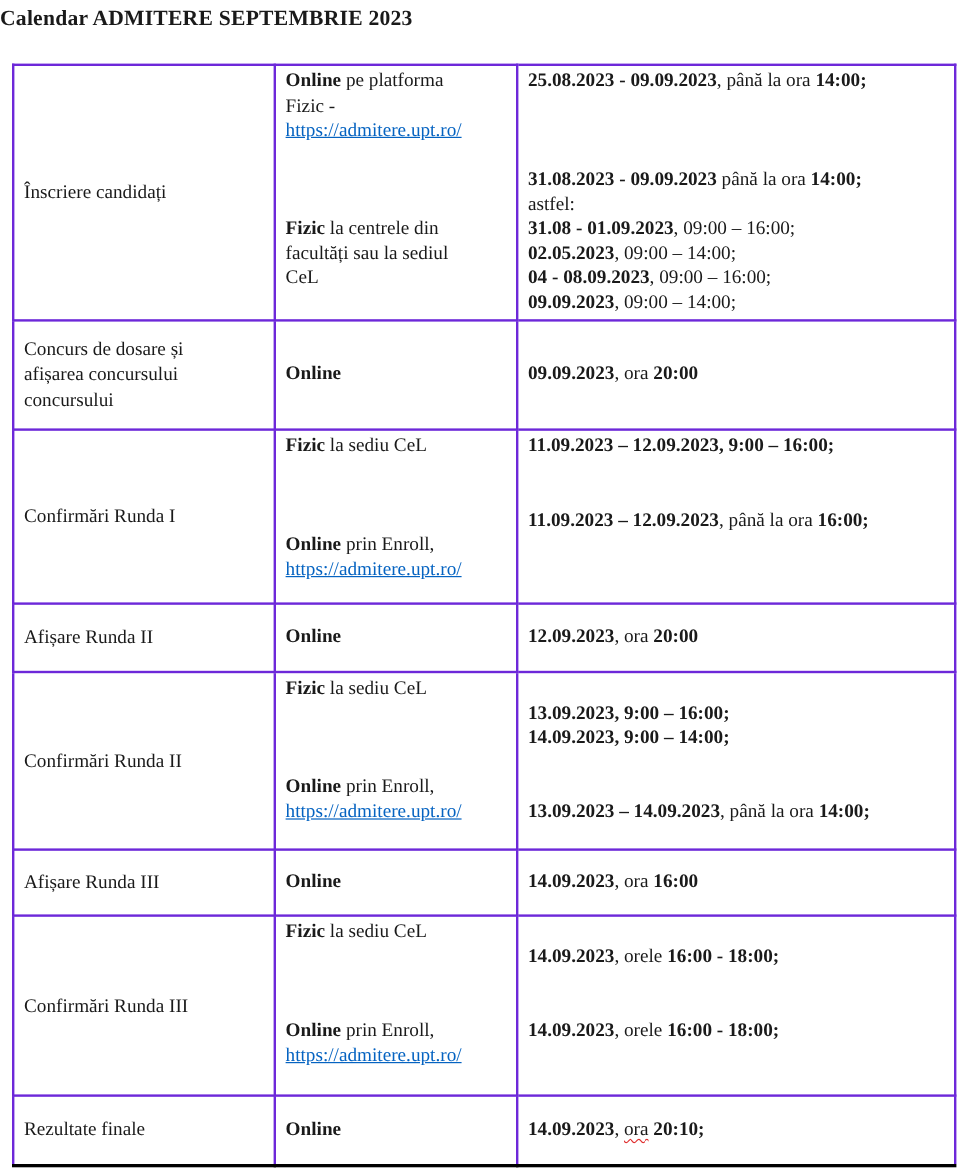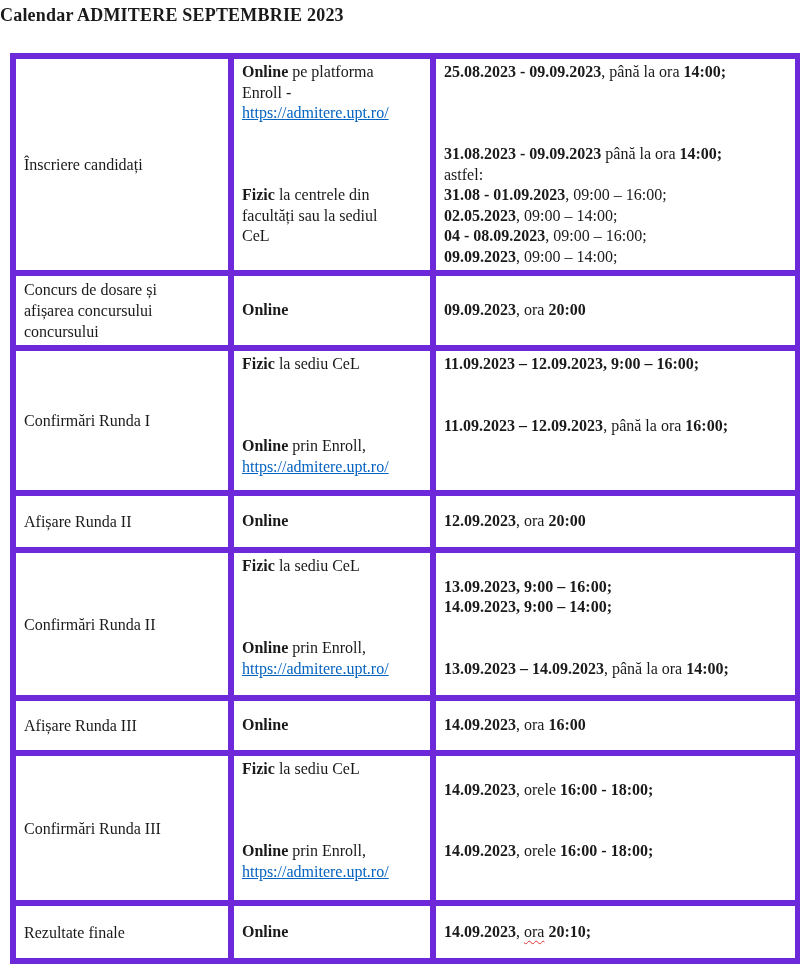--- a/index.html
+++ b/index.html
@@ -21,35 +21,35 @@
   }
   table.calendar {
     border-collapse: collapse;
     table-layout: fixed;
     width: 785px;
     margin: 27px 0 0 10px;
     border: 2px solid #000;
     border-bottom-width: 3px;
   }
   td {
-    border: 6px solid #6d28d9;
+    border: 2px solid #6d28d9;
     padding: 3px 8px;
     vertical-align: top;
     font-size: 16px;
     overflow: hidden;
   }
   td.activity {
     text-align: left;
     vertical-align: middle;
   }
   td.activity .line { line-height: 21px; min-height: 21px; }
   .line { line-height: 20.5px; min-height: 20.5px; }
   tr.short td.mode, tr.short td.schedule { vertical-align: middle; }
   tr:nth-child(1) { height: 209px; }
-  tr:nth-child(2) { height: 72px; }
+  tr:nth-child(2) { height: 91px; }
   tr:nth-child(3) { height: 145px; }
   tr:nth-child(4) { height: 57px; }
   tr:nth-child(5) { height: 148px; }
   tr:nth-child(6) { height: 55px; }
   tr:nth-child(7) { height: 150px; }
   tr:nth-child(8) { height: 58px; font-family: Liberation Serif, serif; }
   .b { font-weight: bold; }
   .link {
     color: var(--link-color, #0563C1);
     text-decoration: underline;
@@ -75,21 +75,21 @@
     <col style="width:202px">
     <col style="width:365px">
   </colgroup>
   <tbody>
       <tr class="tall">
         <td class="activity">
           <div class="line"><span>Înscriere candidați</span></div>
         </td>
         <td class="mode">
           <div class="line"><span class="b">Online</span><span> pe platforma</span></div>
-          <div class="line"><span>Enroll -</span></div>
+          <div class="line"><span>Fizic -</span></div>
           <div class="line"><span class="link">https://admitere.upt.ro/</span></div>
           <div class="line"></div>
           <div class="line"></div>
           <div class="line"></div>
           <div class="line"><span class="b">Fizic</span><span> la centrele din</span></div>
           <div class="line"><span>facultăți sau la sediul</span></div>
           <div class="line"><span>CeL</span></div>
         </td>
         <td class="schedule">
           <div class="line"><span class="b">25.08.2023 - 09.09.2023</span><span>, până la ora </span><span class="b">14:00;</span></div>

